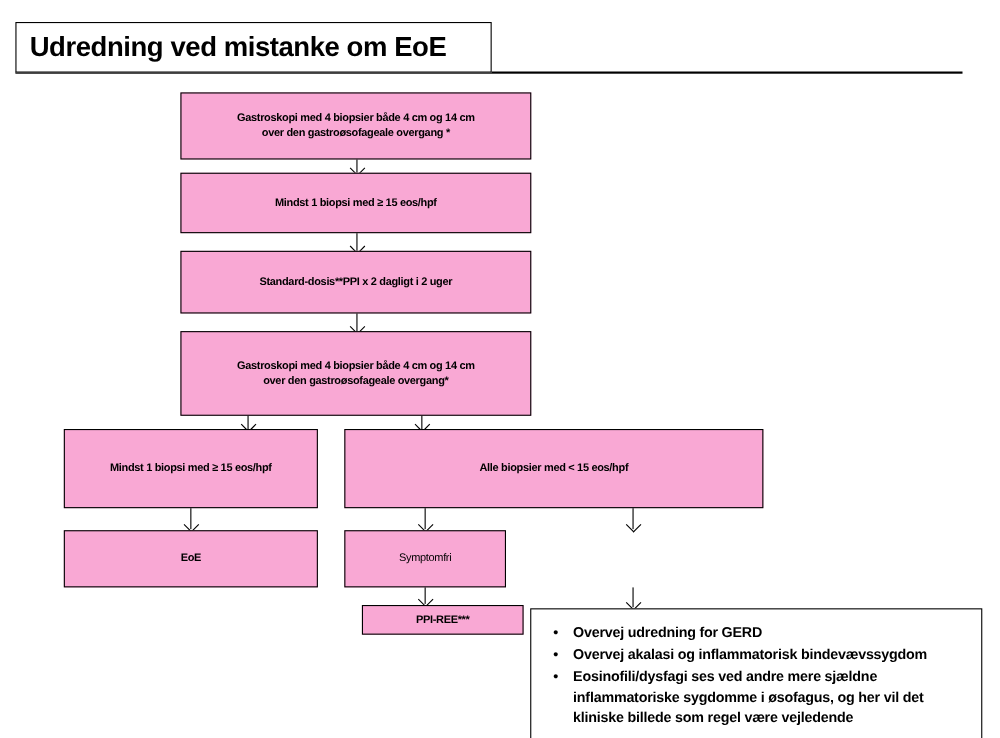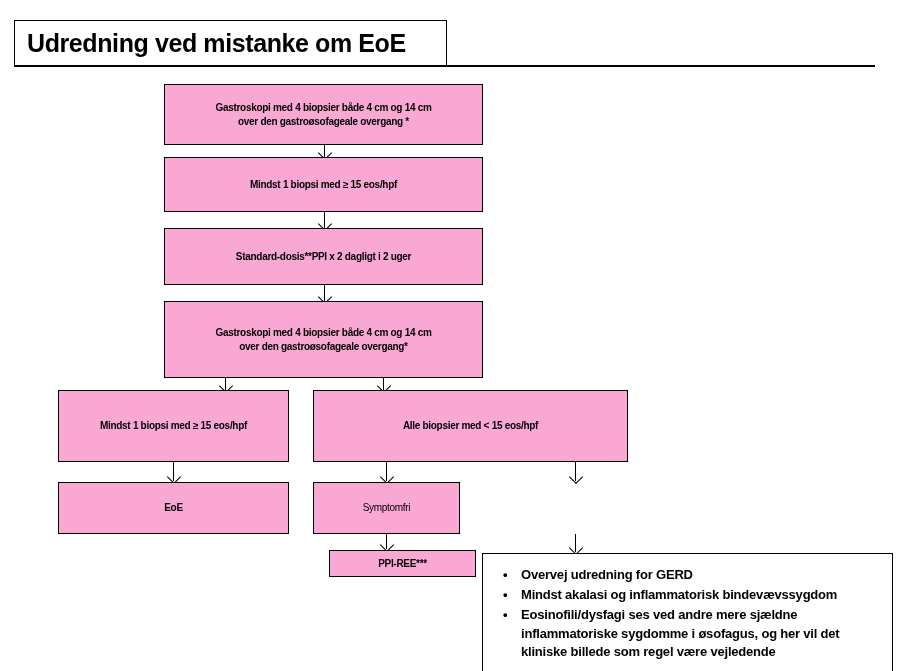--- a/index.html
+++ b/index.html
@@ -144,21 +144,21 @@
     </div>
   </div>
 
   <div class="arrow" style="left:225px; top:378px; height:12px;"></div>
   <div class="arrow" style="left:383px; top:378px; height:12px;"></div>
 
   <div class="box" style="left:58px; top:390px; width:231px; height:72px;">
     <div class="inner">Mindst 1 biopsi med ≥ 15  eos/hpf</div>
   </div>
 
-  <div class="box" style="left:313px; top:390px; width:315px; height:72px;">
+  <div class="box" style="left:313px; top:390px; width:381px; height:72px;">
     <div class="inner">Alle biopsier med &lt; 15  eos/hpf</div>
   </div>
 
   <div class="arrow" style="left:173px; top:462px; height:19px;"></div>
 
   <div class="arrow" style="left:386px; top:462px; height:19px;"></div>
   <div class="arrow" style="left:575px; top:462px; height:19px;"></div>
 
   <div class="box" style="left:313px; top:482px; width:147px; height:52px; font-weight:normal;">
     <div class="inner">Symptomfri</div>
@@ -178,21 +178,21 @@
   </div>
 
   <div class="bullet-box" style="left:482px; top:553px; width:411px; height:124px;">
     <ul class="bullet-list">
       <li>
         <span class="dot">•</span>
         <span>Overvej udredning for GERD</span>
       </li>
       <li>
         <span class="dot">•</span>
-        <span>Mindst akalasi og inflammatorisk bindevævssygdom</span>
+        <span>Overvej akalasi og inflammatorisk bindevævssygdom</span>
       </li>
       <li>
         <span class="dot">•</span>
         <span>Eosinofili/dysfagi ses ved andre mere sjældne inflammatoriske sygdomme i øsofagus, og her vil det kliniske billede som regel være vejledende</span>
       </li>
     </ul>
   </div>
 
 </div>
 

